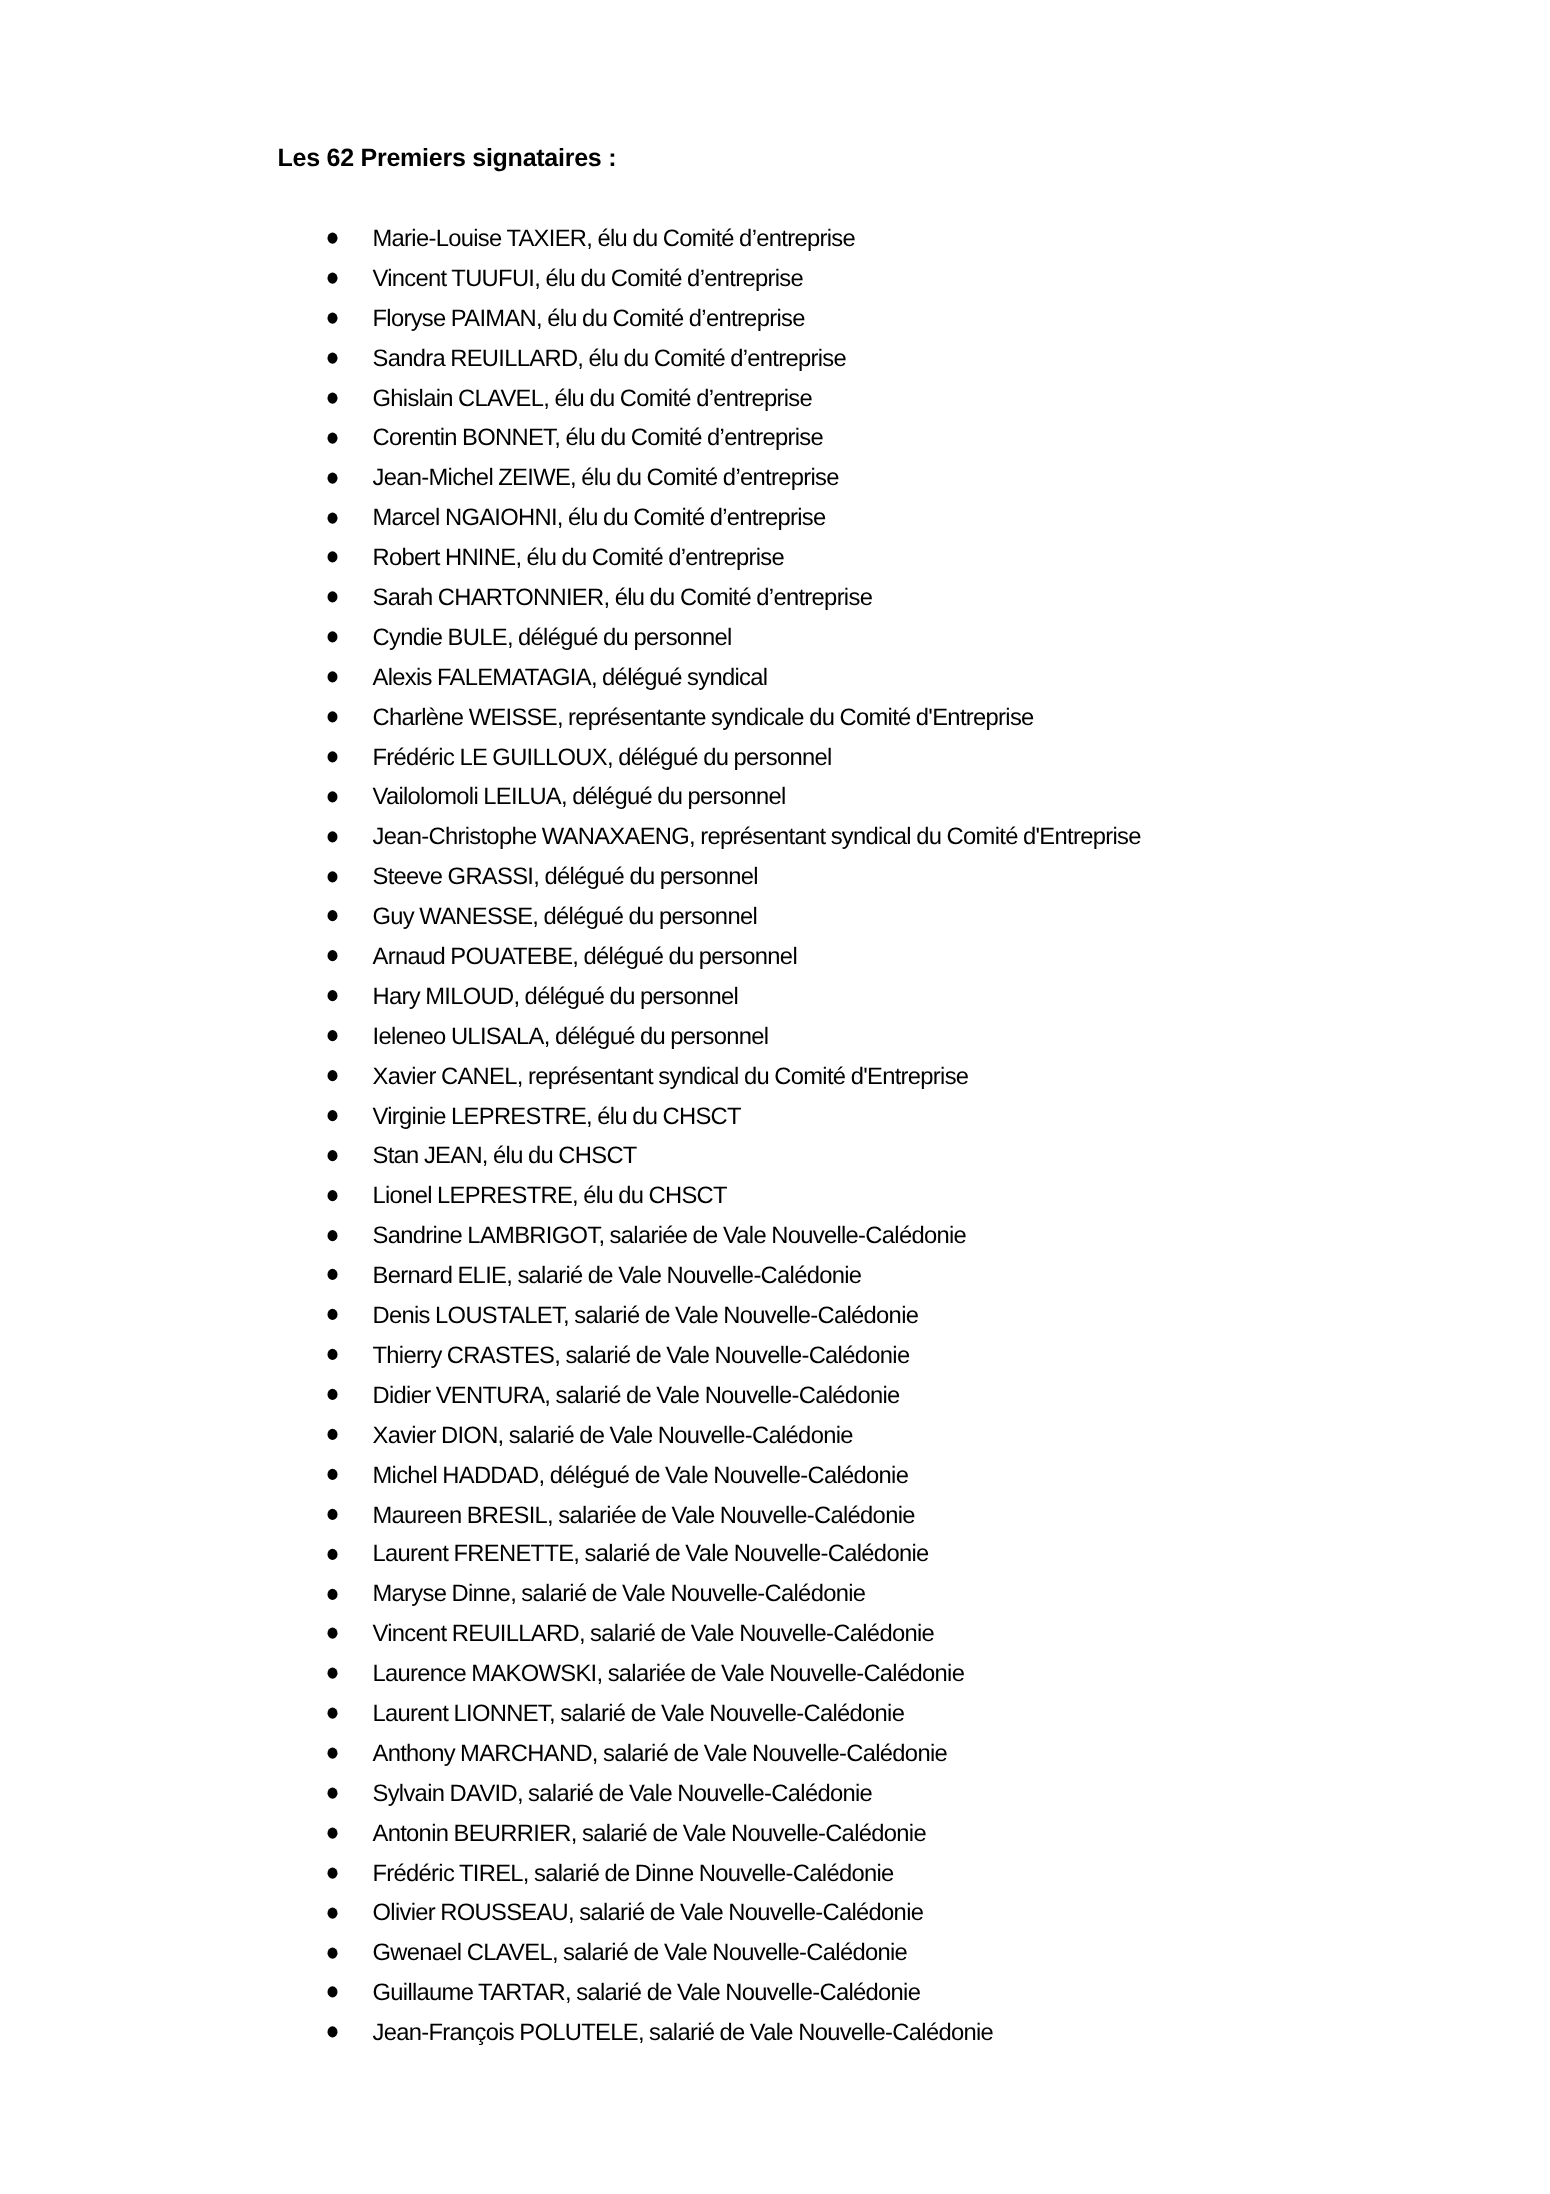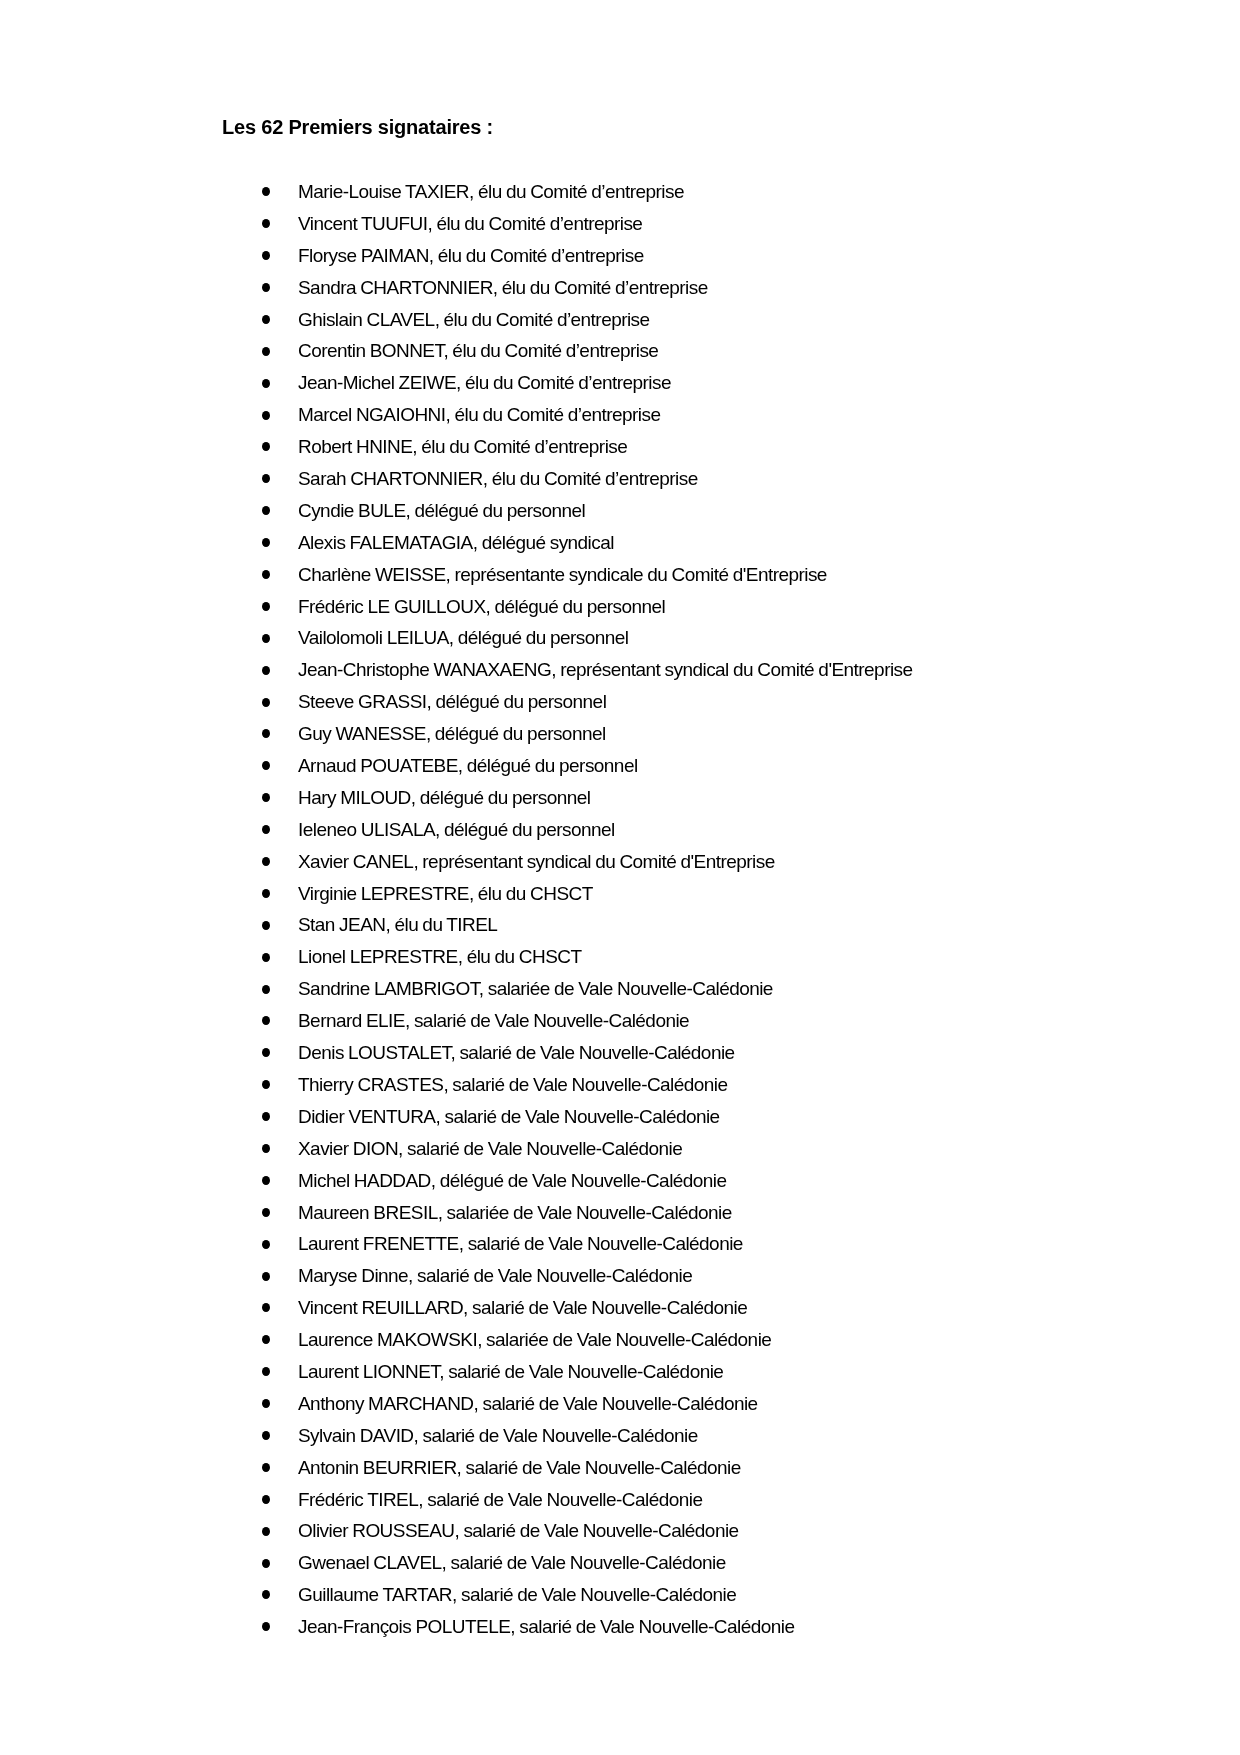--- a/index.html
+++ b/index.html
@@ -94,21 +94,21 @@
       <li class="signatory" style="">
       <span class="bullet"></span>
       <span class="entry-text">Vincent TUUFUI,  élu du Comité d’entreprise</span>
     </li>
       <li class="signatory" style="">
       <span class="bullet"></span>
       <span class="entry-text">Floryse PAIMAN, élu du Comité d’entreprise</span>
     </li>
       <li class="signatory" style="">
       <span class="bullet"></span>
-      <span class="entry-text">Sandra  CHARTONNIER, élu du Comité d’entreprise</span>
+      <span class="entry-text">Sandra  REUILLARD, élu du Comité d’entreprise</span>
     </li>
       <li class="signatory" style="">
       <span class="bullet"></span>
       <span class="entry-text">Ghislain CLAVEL, élu du Comité d’entreprise</span>
     </li>
       <li class="signatory" style="">
       <span class="bullet"></span>
       <span class="entry-text">Corentin BONNET, élu du Comité d’entreprise</span>
     </li>
       <li class="signatory" style="">
@@ -174,21 +174,21 @@
       <li class="signatory" style="">
       <span class="bullet"></span>
       <span class="entry-text">Xavier CANEL, représentant syndical du Comité d'Entreprise</span>
     </li>
       <li class="signatory" style="">
       <span class="bullet"></span>
       <span class="entry-text">Virginie LEPRESTRE, élu du CHSCT</span>
     </li>
       <li class="signatory" style="">
       <span class="bullet"></span>
-      <span class="entry-text">Stan JEAN, élu du TIREL</span>
+      <span class="entry-text">Stan JEAN, élu du CHSCT</span>
     </li>
       <li class="signatory" style="">
       <span class="bullet"></span>
       <span class="entry-text">Lionel LEPRESTRE,  élu du CHSCT</span>
     </li>
       <li class="signatory" style="">
       <span class="bullet"></span>
       <span class="entry-text">Sandrine LAMBRIGOT,  salariée de Vale Nouvelle-Calédonie</span>
     </li>
       <li class="signatory" style="">
@@ -246,21 +246,21 @@
       <li class="signatory" style="">
       <span class="bullet"></span>
       <span class="entry-text">Sylvain DAVID, salarié de Vale Nouvelle-Calédonie</span>
     </li>
       <li class="signatory" style="">
       <span class="bullet"></span>
       <span class="entry-text">Antonin BEURRIER,  salarié de Vale Nouvelle-Calédonie</span>
     </li>
       <li class="signatory" style="">
       <span class="bullet"></span>
-      <span class="entry-text">Frédéric TIREL, salarié de Vale Nouvelle-Calédonie</span>
+      <span class="entry-text">Frédéric TIREL, salarié de Dinne Nouvelle-Calédonie</span>
     </li>
       <li class="signatory" style="">
       <span class="bullet"></span>
       <span class="entry-text">Olivier ROUSSEAU, salarié de Vale Nouvelle-Calédonie</span>
     </li>
       <li class="signatory" style="">
       <span class="bullet"></span>
       <span class="entry-text">Gwenael CLAVEL,  salarié de Vale Nouvelle-Calédonie</span>
     </li>
       <li class="signatory" style="">

